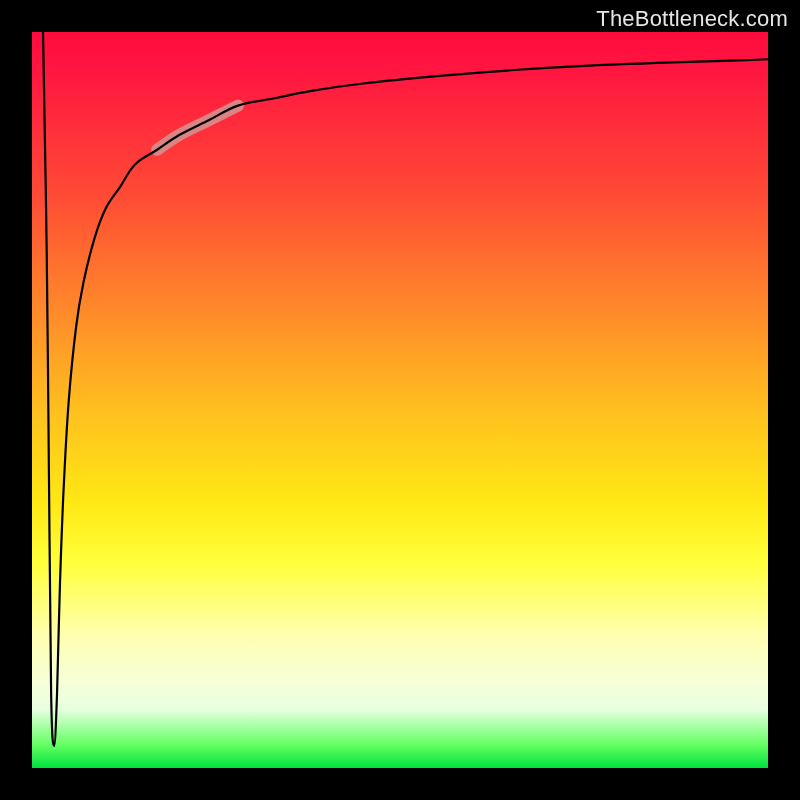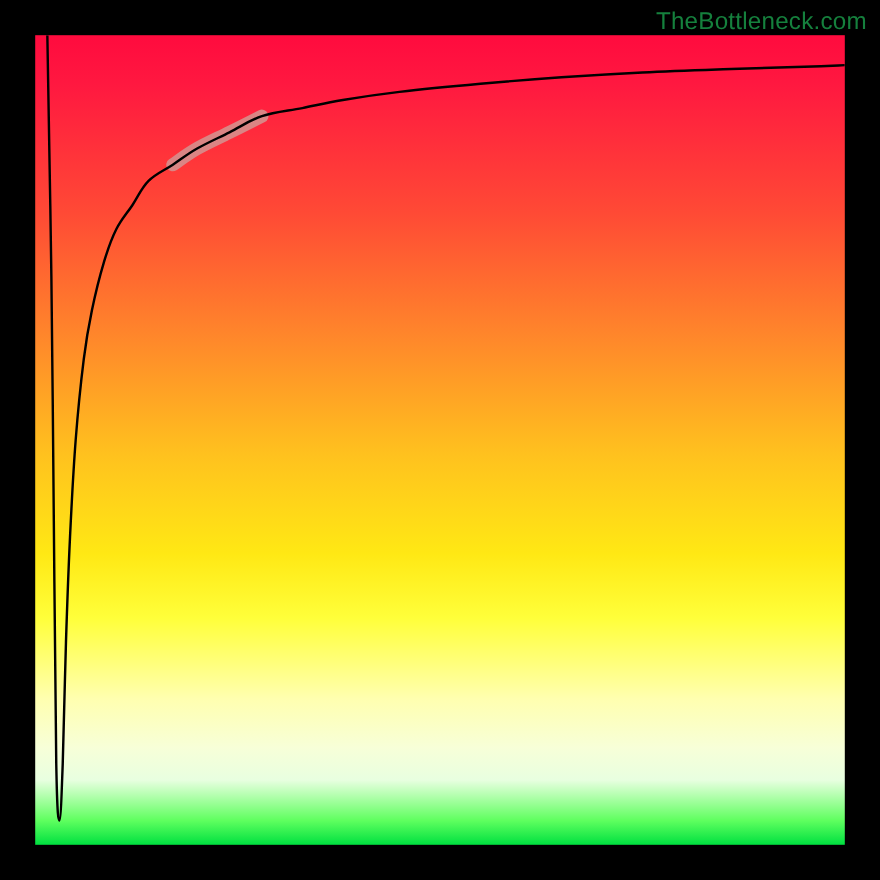--- a/index.html
+++ b/index.html
@@ -44,21 +44,21 @@
     left: 32px;
     top: 32px;
     width: 736px;
     height: 736px;
     pointer-events: none;
   }
   .watermark {
     position: absolute;
     top: 6px;
     right: 12px;
-    color: #15803d;
+    color: #e5e5e5;
     font-size: 22px;
     letter-spacing: 0.2px;
     pointer-events: none;
     user-select: none;
   }
   .pink-segment {
     stroke: #d88a88;
     stroke-width: 12;
     stroke-linecap: round;
     fill: none;

